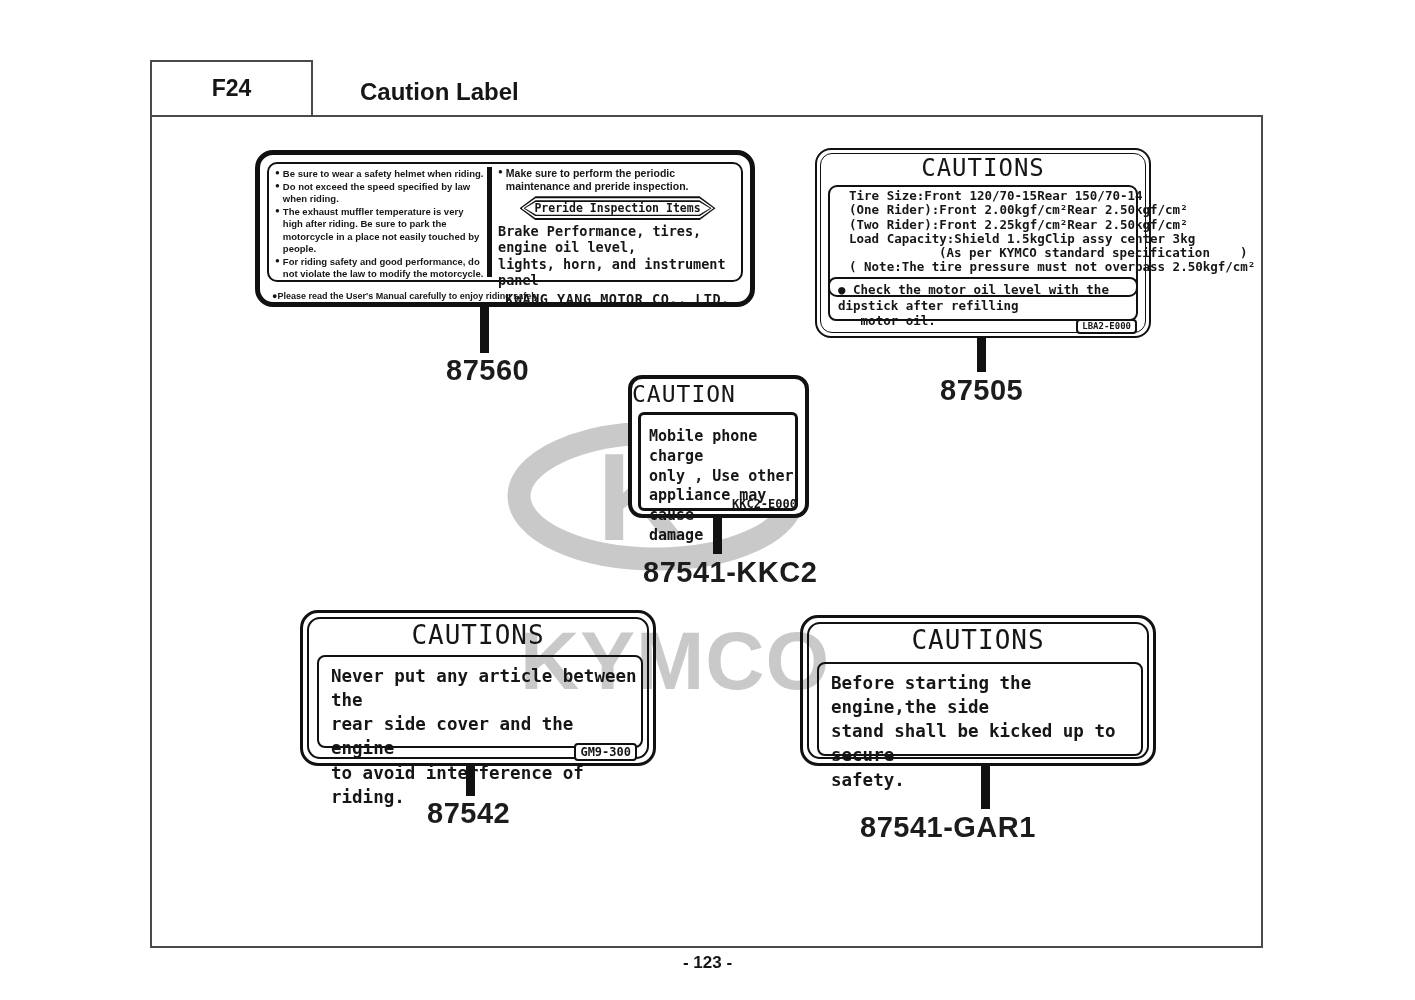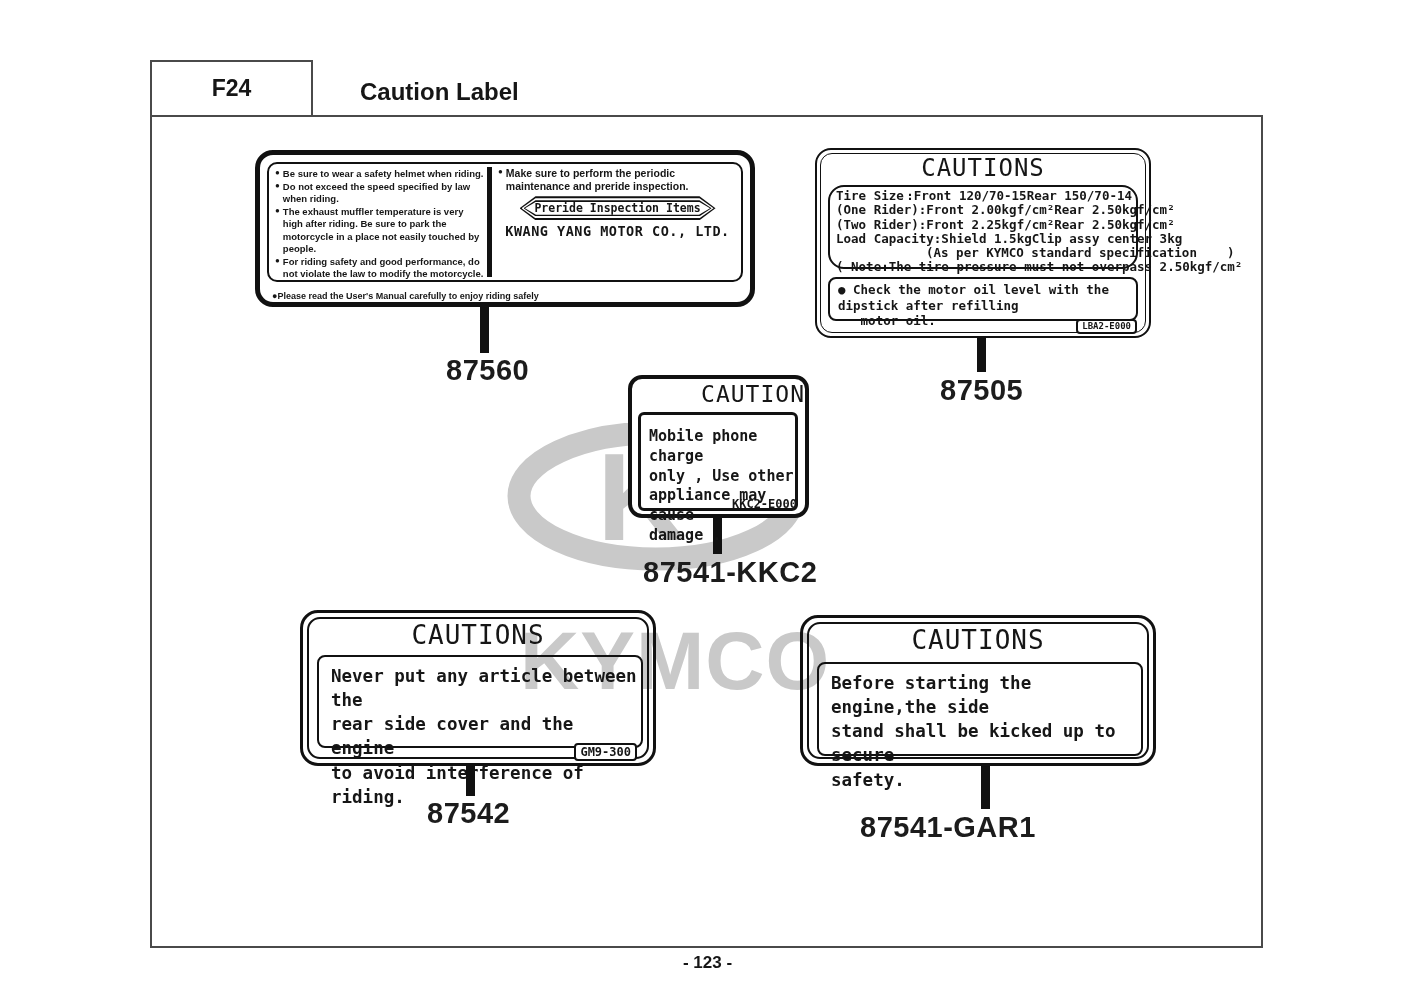--- a/index.html
+++ b/index.html
@@ -53,34 +53,34 @@
   .hex-4 { inset:5.5px; background:#fff; clip-path:polygon(11px 0,calc(100% - 11px) 0,100% 50%,calc(100% - 11px) 100%,11px 100%,0 50%);
     display:flex; align-items:center; justify-content:center; font-size:11.5px; font-weight:bold; white-space:nowrap; }
   .l60-items { font-size:13.5px; font-weight:bold; line-height:1.2; }
   .l60-company { font-size:13.5px; font-weight:bold; text-align:center; margin-top:3px; letter-spacing:.5px; }
   .l60-foot { position:absolute; left:12px; bottom:1px; display:flex; font-size:9px; font-weight:bold; }
 
   
   .l05 { left:815px; top:148px; width:336px; height:190px; border:2.5px solid #111; border-radius:16px; background:#fff; z-index:2; }
   .l05-outline { position:absolute; inset:3px; border:1.5px solid #111; border-radius:12px; }
   .l05-title { position:absolute; top:4px; left:0; width:100%; text-align:center; font-size:24px; letter-spacing:1px; }
-  .l05-boxA { position:absolute; left:11px; top:35px; width:310px; height:84px; border:2px solid #111; border-radius:16px;
-    box-sizing:border-box; padding:2px 4px 0 6px; font-size:12.5px; font-weight:bold; line-height:1.14; }
+  .l05-boxA { position:absolute; left:11px; top:35px; width:310px; height:112px; border:2px solid #111; border-radius:9px;
+    box-sizing:border-box; padding:2px 4px 0 19px; font-size:12.5px; font-weight:bold; line-height:1.14; }
   .l05-row { display:flex; white-space:pre; }
   .l05-c1 { width:102px; }
   .l05-c2 { width:138px; }
   .l05-n1 { padding-left:90px; white-space:pre; }
   .l05-n2 { white-space:pre; }
   .l05-boxB { position:absolute; left:11px; top:127px; width:310px; height:44px; border:2px solid #111; border-radius:8px;
     box-sizing:border-box; padding:3px 4px 0 8px; font-size:12.5px; font-weight:bold; line-height:1.25; }
   .l05-code { right:12px; bottom:2px; font-size:9px; }
 
   
   .lkk { left:628px; top:375px; width:181px; height:143px; border:4px solid #111; border-radius:14px; background:#fff; z-index:3; }
-  .lkk-title { position:absolute; top:2px; left:0; width:100%; text-align:right; font-size:23px; letter-spacing:1px; }
+  .lkk-title { position:absolute; top:2px; left:0; width:100%; text-align:left; font-size:23px; letter-spacing:1px; }
   .lkk-inner { position:absolute; left:6px; top:33px; width:160px; height:99px; border:3px solid #111; border-radius:6px;
     box-sizing:border-box; padding:12px 0 0 8px; font-size:15px; font-weight:bold; line-height:1.32; }
   .lkk-code { position:absolute; right:8px; bottom:3px; font-size:12px; font-weight:bold;margin-top:40px; }
 
   
   .lc { border:3px solid #111; border-radius:18px; background:transparent; z-index:2; }
   .lc-outline { position:absolute; inset:4px; border:2px solid #111; border-radius:13px; }
   .lc-title { position:absolute; top:7px; left:0; width:100%; text-align:center; font-size:26px; letter-spacing:1px; }
   .lc-inner { position:absolute; border:2.5px solid #111; border-radius:8px; box-sizing:border-box;
     padding:7px 0 0 12px; font-size:17.5px; font-weight:bold; line-height:1.38; }
@@ -138,20 +138,22 @@
         <div class="l60-rb blur03">
           <span class="mk">●</span>
           <span>Make sure to perform the periodic maintenance and preride inspection.</span>
         </div>
         <div class="hexwrap">
           <div class="hex hex-1"></div>
           <div class="hex hex-2"></div>
           <div class="hex hex-3"></div>
           <div class="hex hex-4 mono">Preride Inspection Items</div>
         </div>
+        <div class="l60-items mono prewrap">Brake Performance, tires, engine oil level,
+lights, horn, and instrument panel</div>
         <div class="l60-company mono">KWANG YANG MOTOR CO., LTD.</div>
       </div>
     </div>
     <div class="l60-foot blur05">
       <span class="mk">●</span>
       <span>Please read the User's Manual carefully to enjoy riding safely</span>
     </div>
   </div>
   <div class="stem" style="left:480px; top:305px; height:48px;"></div>
   <div class="partnum" style="left:446px; top:354px;">87560</div>

